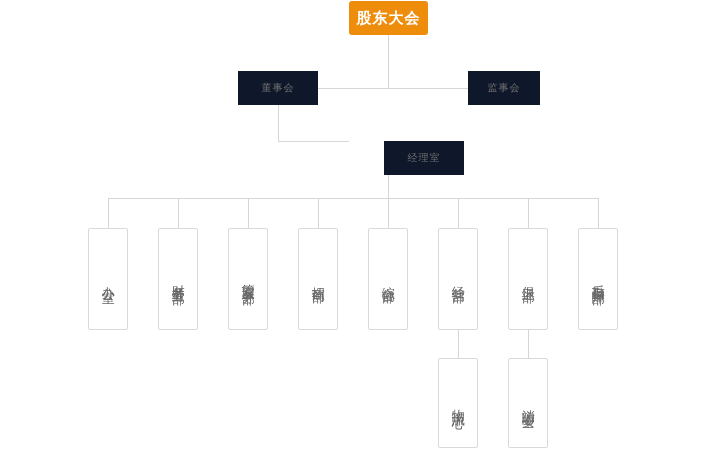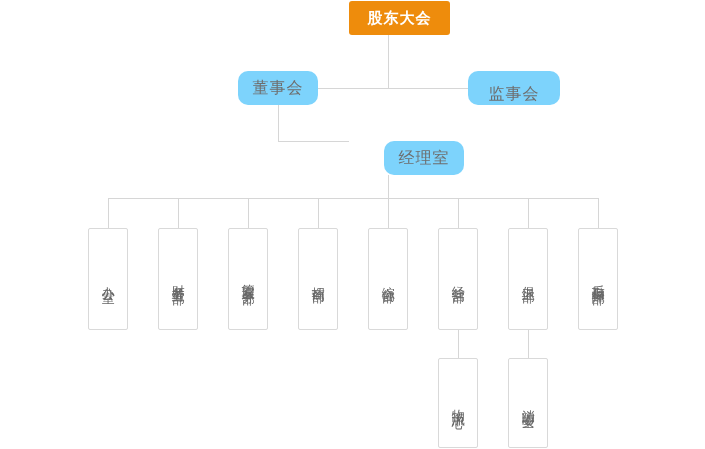--- a/index.html
+++ b/index.html
@@ -38,24 +38,24 @@
   .node-root {
     background: #ee8c0c;
     color: #ffffff;
     border-radius: 3px;
     font-size: 15px;
     letter-spacing: 1px;
     font-weight: 700;
   }
   
   .node-grey {
-    background: #7dd3fc;
+    background: #0f172a;
     color: #6e6e6e;
-    border-radius: 10px;
-    font-size: 16px;
+    border-radius: 0;
+    font-size: 10px;
     letter-spacing: 1px;
   }
   
   .node-dept {
     background: #ffffff;
     border: 1px solid #d9d9d9;
     border-radius: 2px;
     color: #666666;
     font-size: 13px;
   }
@@ -65,33 +65,33 @@
     letter-spacing: 2px;
     line-height: 1.05;
     white-space: nowrap;
   }
 </style>
 </head>
 <body>
 
 <div id="org-chart">
 
-  <div class="node node-root" style="left:349px; top:1px; width:101px; height:34px;">
+  <div class="node node-root" style="left:349px; top:1px; width:79px; height:34px;">
     <span>股东大会</span>
   </div>
 
   <div class="conn conn-v" style="left:388px; top:35px; height:53px;"></div>
 
   <div class="conn conn-h" style="left:318px; top:88px; width:150px;"></div>
 
   <div class="node node-grey" style="left:238px; top:71px; width:80px; height:34px;">
     <span>董事会</span>
   </div>
 
-  <div class="node node-grey" style="left:468px; top:71px; width:92px; height:34px;align-items:flex-end;">
+  <div class="node node-grey" style="left:468px; top:71px; width:72px; height:34px;">
     <span>监事会</span>
   </div>
 
   <div class="conn conn-v" style="left:278px; top:105px; height:37px;"></div>
   <div class="conn conn-h" style="left:278px; top:141px; width:71px;"></div>
 
   <div class="node node-grey" style="left:348px; top:141px; width:80px; height:34px;margin-left:36px;">
     <span>经理室</span>
   </div>
 

